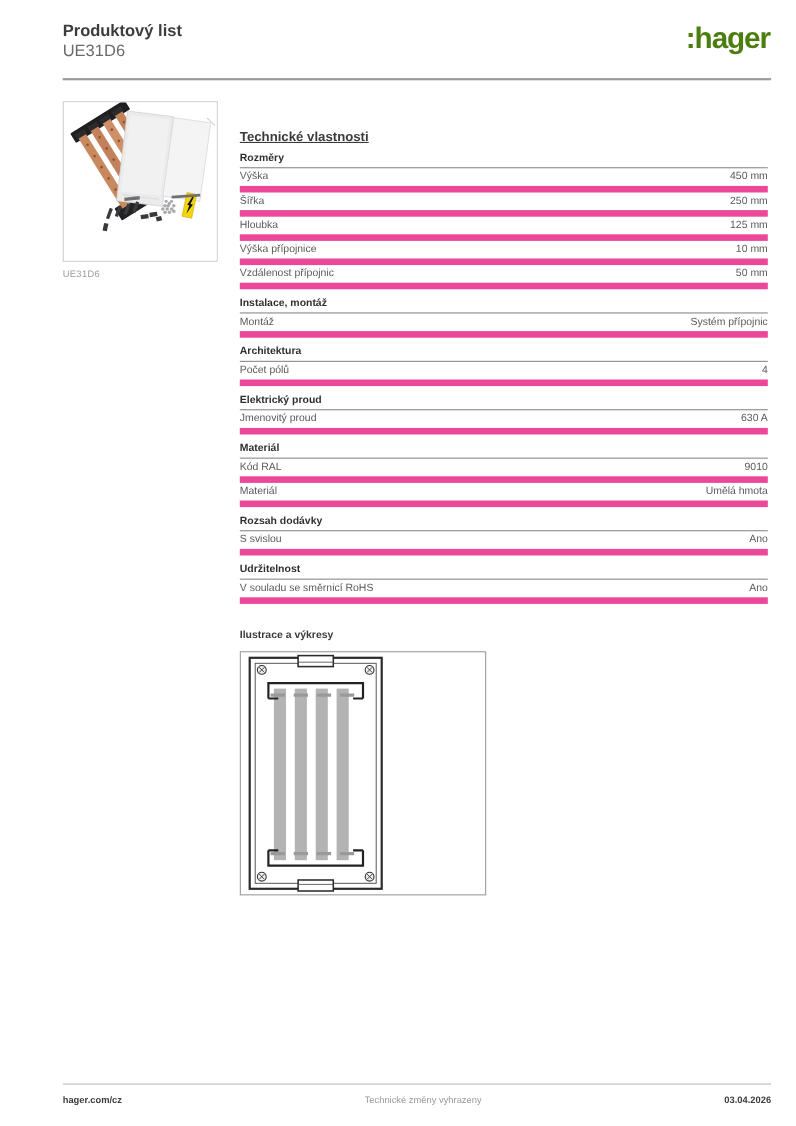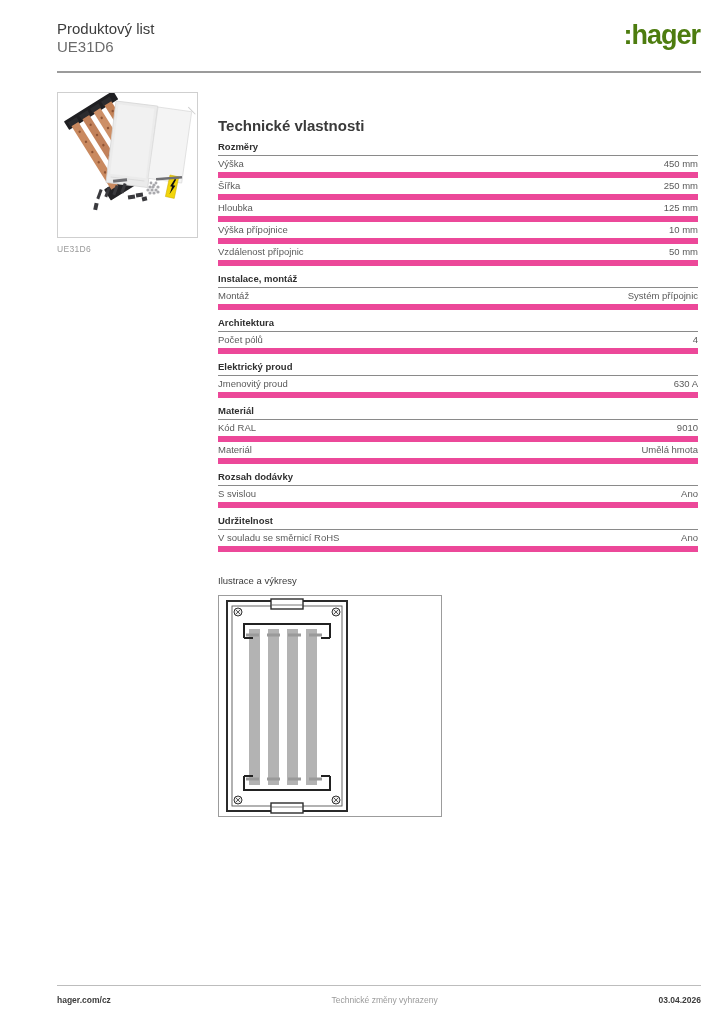--- a/index.html
+++ b/index.html
@@ -10,49 +10,49 @@
     position: relative;
     color: #5a5a5a;
   }
   .page { position: absolute; inset: 0; background: #fff; }
 
   
   .header {
     position: absolute; left: 57px; right: 24px; top: 20px;
     display: flex; justify-content: space-between; align-items: flex-start;
   }
-  .doc-type { font-size: 15px; font-weight: normal; color: #3c3c3c; line-height: 18px; }
+  .doc-type { font-size: 15px; font-weight: bold; color: #3c3c3c; line-height: 18px; }
   .doc-code { font-size: 15px; color: #6b6b6b; line-height: 18px; }
   .logo { font-size: 27px; font-weight: bold; color: #4d7c0f; letter-spacing: -1px; line-height: 30px; }
   .header-rule { position: absolute; left: 57px; right: 23px; top: 71px; height: 2px; background: #9b9b9b; }
 
   
   .main { position: absolute; left: 57px; right: 26px; top: 92px; display: flex; }
   .left-col { width: 141px; flex: 0 0 141px; }
   .photo-frame { width: 141px; height: 146px; border: 1px solid #cfcfcf; background: #fff; overflow: hidden; }
   .photo-caption { margin-top: 6px; font-size: 8.5px; color: #9a9a9a; letter-spacing: .3px; }
 
   .right-col { flex: 1; margin-left: 20px; }
   .product-title { font-size: 9.5px; font-weight: bold; color: #3a3a3a; line-height: 12px; }
-  .tech-heading { font-size: 15px; font-weight: bold; color: #3a3a3a; margin-top: 25px; }
+  .tech-heading { font-size: 12px; font-weight: bold; color: #3a3a3a; margin-top: 25px; text-decoration: underline; }
 
   .section { margin-top: 7px; }
   .section-title {
     font-size: 9.5px; font-weight: bold; color: #2f2f2f;
     padding-bottom: 3px; border-bottom: 1px solid #8a8a8a;
   }
   .row {
     display: flex; justify-content: space-between; align-items: baseline;
     font-size: 9.5px; color: #5a5a5a;
     padding: 2px 0 3px 0; border-bottom: 6px solid #ec4899;
     line-height: 11px;
   }
   .row .val { text-align: right; white-space: nowrap; }
 
-  .illus-heading { font-size: 9.5px; font-weight: normal; color: #3a3a3a; margin-top: 23px; }
+  .illus-heading { font-size: 9.5px; font-weight: bold; color: #3a3a3a; margin-top: 23px; }
   .illus-frame { width: 224px; height: 222px; border: 1px solid #9c9c9c; margin-top: 9px; background: #fff; }
 
   
   .footer-rule { position: absolute; left: 57px; right: 23px; top: 985px; height: 1px; background: #bdbdbd; }
   .footer {
     position: absolute; left: 57px; right: 23px; top: 995px;
     display: flex; justify-content: space-between; align-items: baseline;
     font-size: 8.5px;
     gap: 19px;
   }

